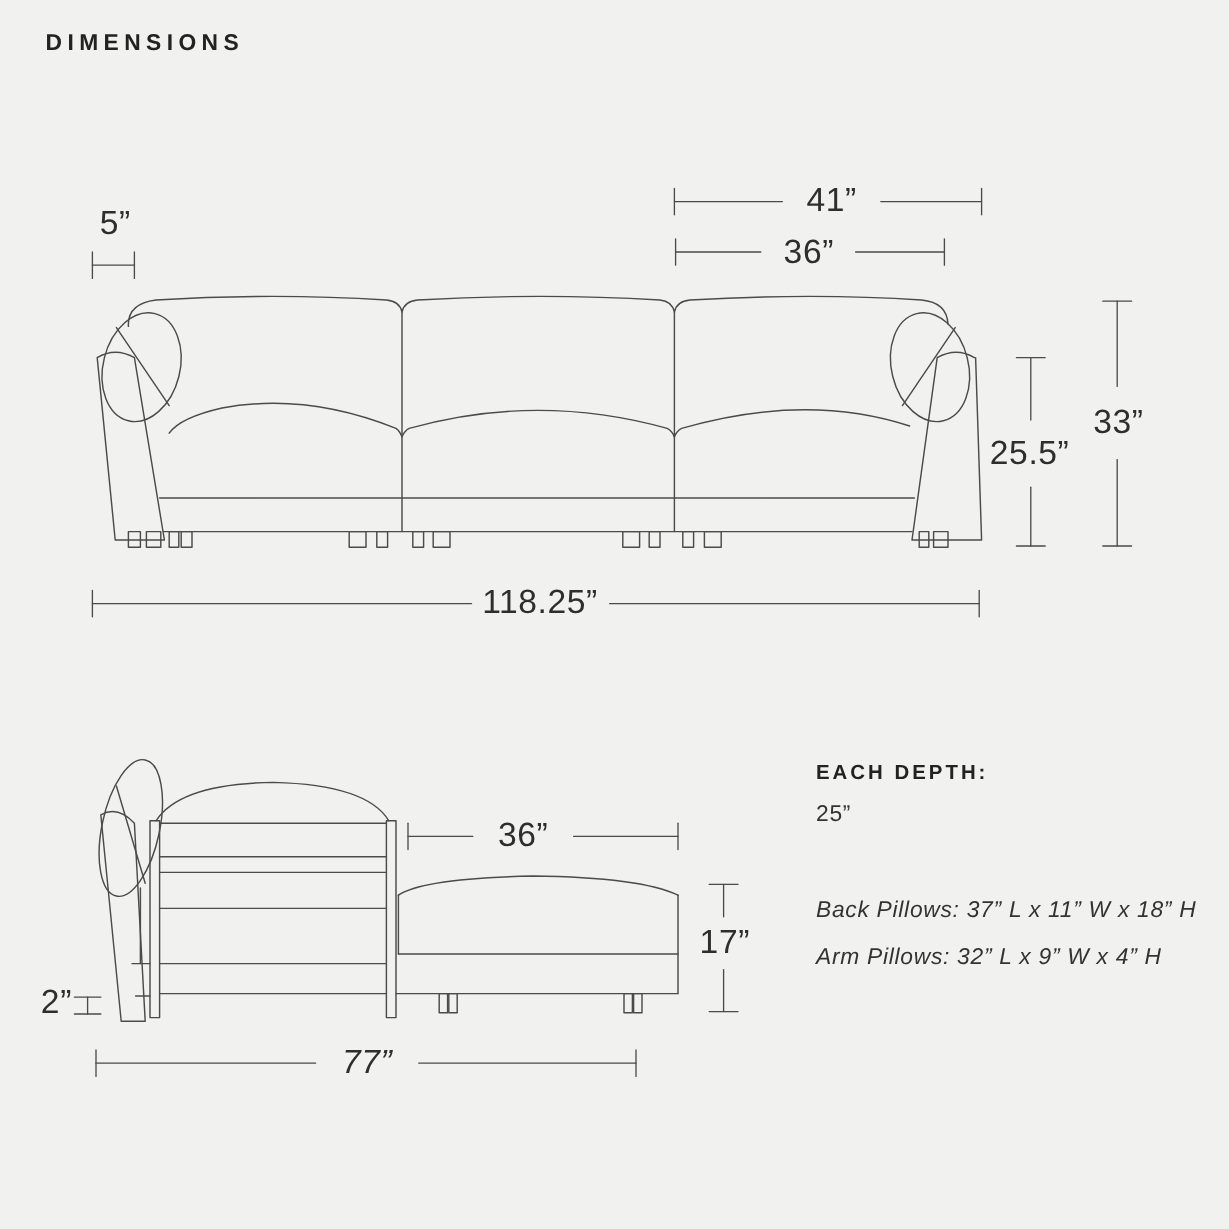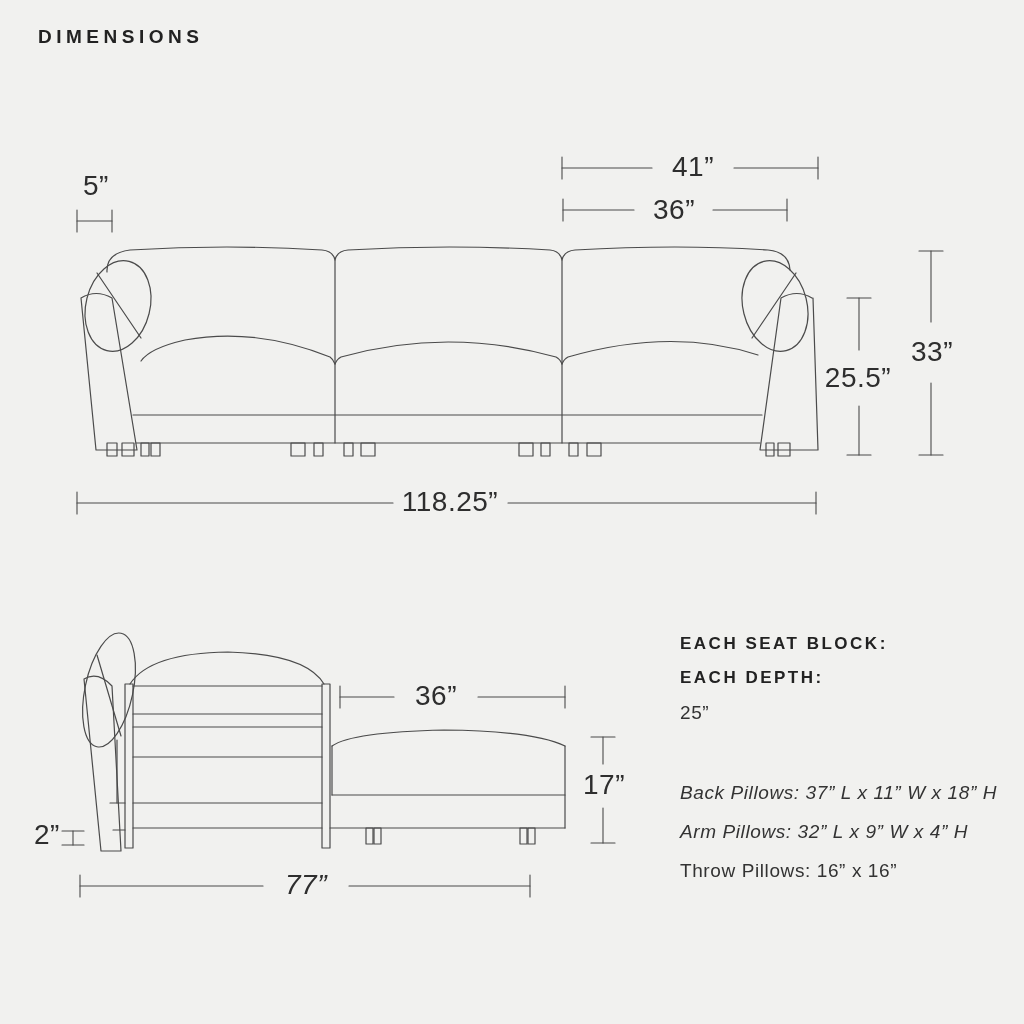--- a/index.html
+++ b/index.html
@@ -191,21 +191,19 @@
   <span class="dim-label" style="left:858px;top:378px;">25.5”</span>
   <span class="dim-label" style="left:932px;top:352px;">33”</span>
   <span class="dim-label" style="left:450px;top:502px;">118.25”</span>
 
   <span class="dim-label" style="left:436px;top:696px;">36”</span>
   <span class="dim-label" style="left:604px;top:785px;">17”</span>
   <span class="dim-label" style="left:47px;top:835px;">2”</span>
   <span class="dim-label" style="left:306px;top:885px;font-style:italic;">77”</span>
 
   <div class="specs">
-    <p class="spec-h">EACH SEAT BLOCK:</p>
     <p class="spec-h">EACH DEPTH:</p>
     <p class="spec-v mb-46">25”</p>
     <p class="spec-v mb-17">Back Pillows: 37” L x 11” W x 18” H</p>
     <p class="spec-v mb-17">Arm Pillows: 32” L x 9” W x 4” H</p>
-    <p class="spec-v">Throw Pillows: 16” x 16”</p>
   </div>
 
 </div>
 
 </body></html>

